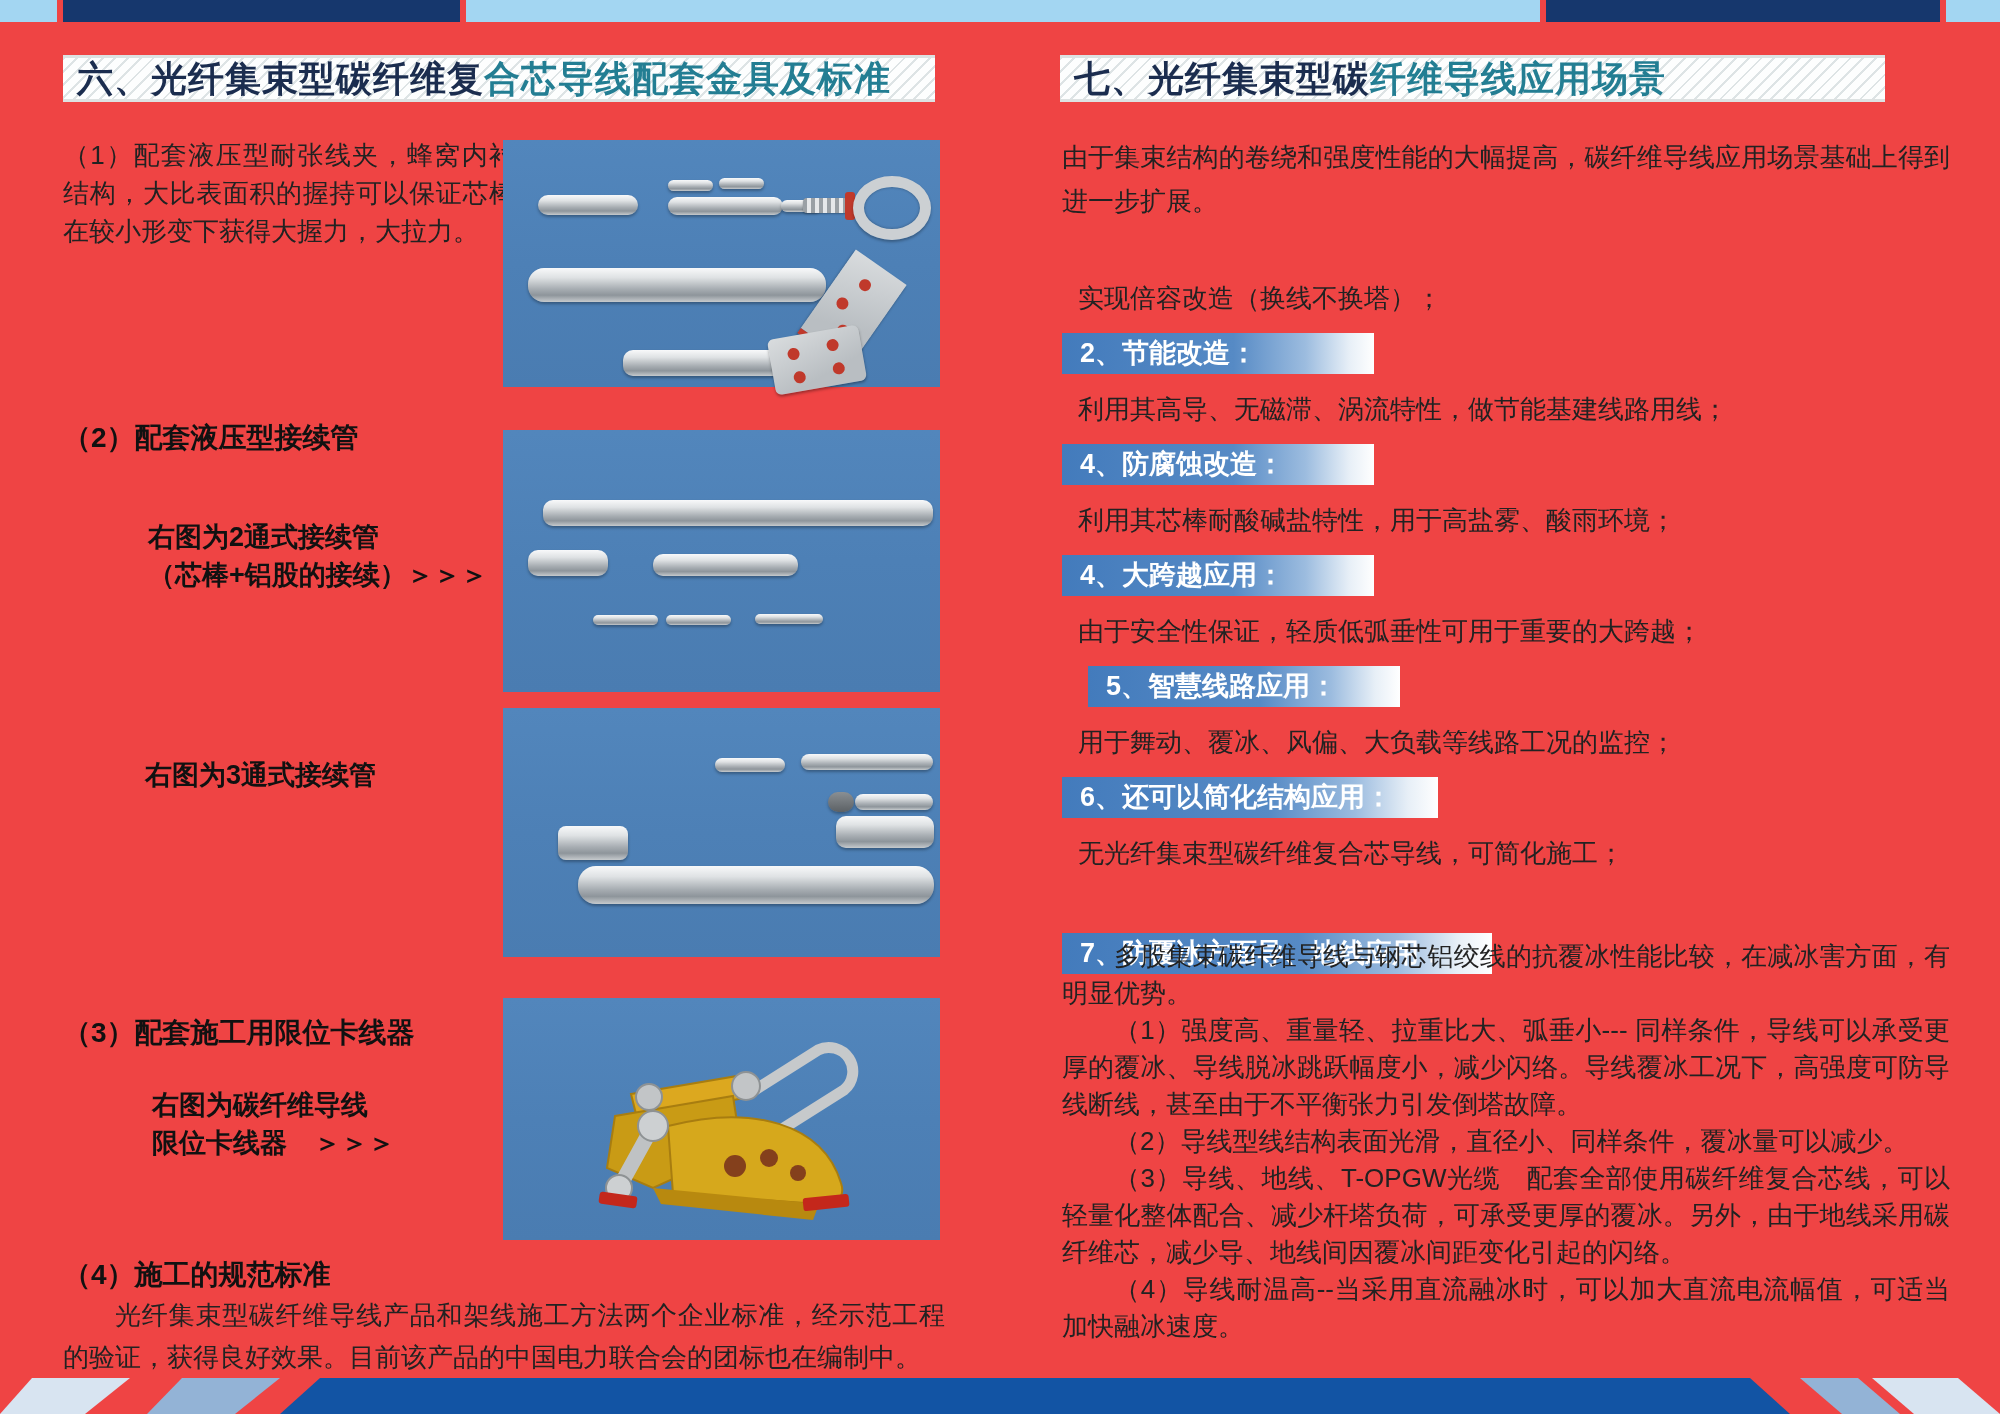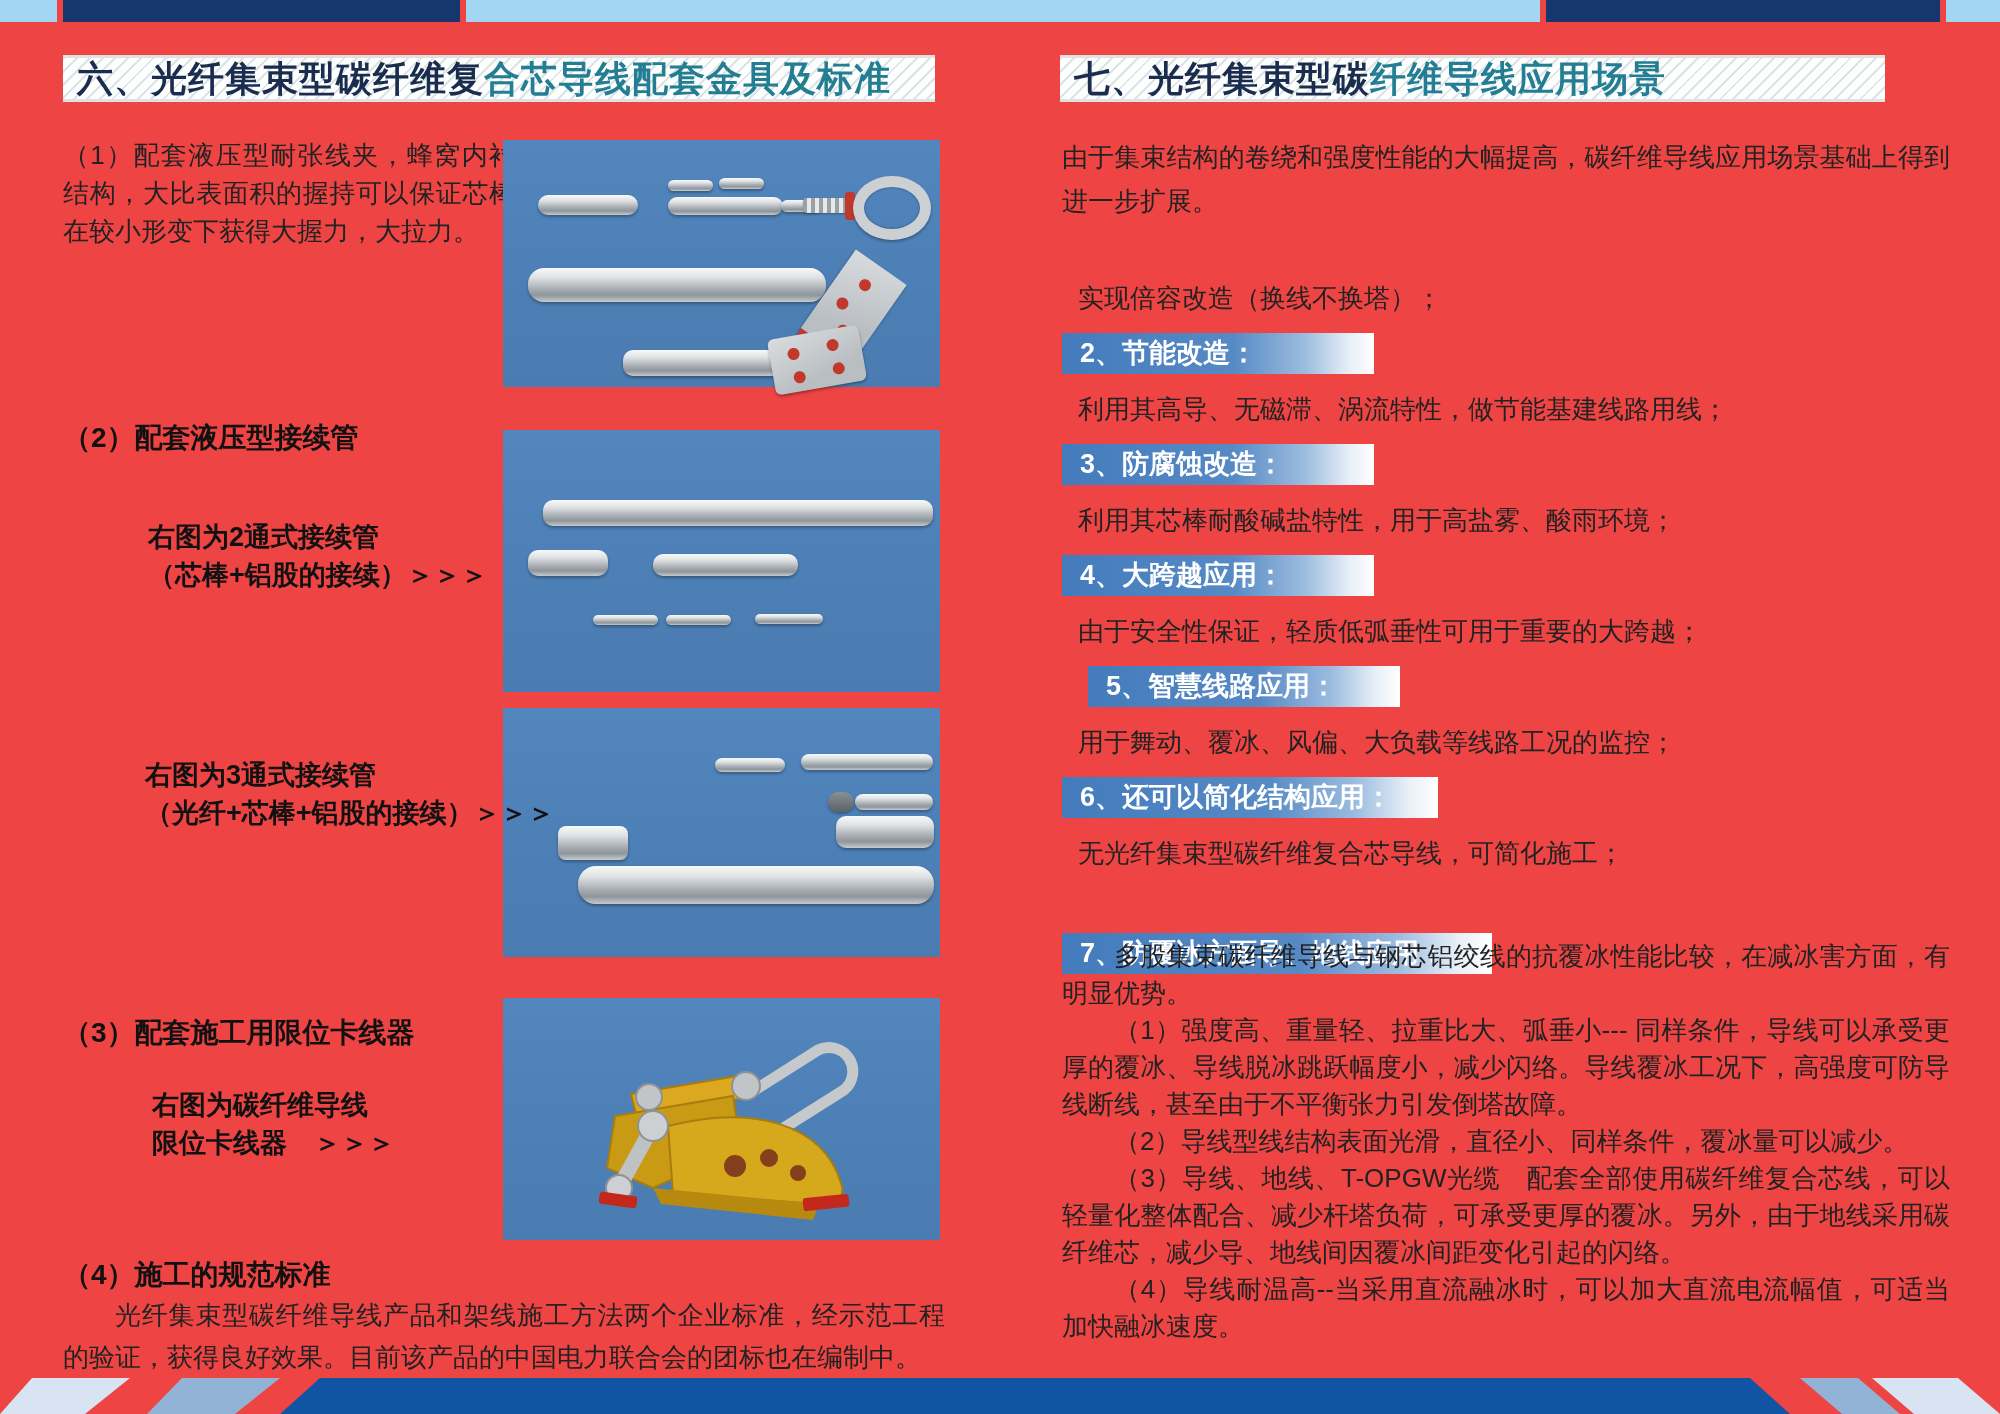--- a/index.html
+++ b/index.html
@@ -118,21 +118,20 @@
     <div class="bar" style="left:298px;top:46px;width:132px;height:16px;"></div>
     <div class="bar" style="left:325px;top:84px;width:26px;height:20px;background:linear-gradient(180deg,#8a8f93,#5c6165);"></div>
     <div class="bar" style="left:352px;top:86px;width:78px;height:16px;"></div>
     <div class="bar" style="left:55px;top:118px;width:70px;height:34px;border-radius:8px;"></div>
     <div class="bar" style="left:333px;top:108px;width:98px;height:32px;"></div>
     <div class="bar" style="left:75px;top:158px;width:356px;height:38px;border-radius:18px;"></div>
   </div>
 
   <div class="cap" style="left:145px;top:756px;">
     <div class="cap-line">右图为3通式接续管</div>
-    <div class="cap-line">（光纤+芯棒+铝股的接续）＞＞＞</div>
   </div>
 
   <div class="label" style="left:63px;top:986px;margin-top:28px;">（3）配套施工用限位卡线器</div>
 
   <div class="photo" style="top:998px;height:242px;">
     <svg width="437" height="242" viewBox="0 0 437 242">
       <path d="M247 95 L315 52 A24 24 0 0 1 341 92 L276 133" fill="none" stroke="#c6c9cb" stroke-width="11" stroke-linecap="round"></path>
       <polygon points="128,96 246,76 252,98 134,120" fill="#dca81f" stroke="#a87d10" stroke-width="2"></polygon>
       <polygon points="112,118 230,98 238,150 150,190 104,170" fill="#c99b15" stroke="#a87d10" stroke-width="2"></polygon>
       <path d="M165 128 C250 106 320 126 338 185 C343 200 332 208 316 206 L170 196 Z" fill="#d6a81c" stroke="#a87d10" stroke-width="2"></path>
@@ -163,21 +162,21 @@
     <span class="t-dark">七、光纤集束型碳</span><span class="t-teal">纤维导线应用场景</span>
   </div>
 
   <div class="body-text para" style="left:1062px;top:135px;width:888px;line-height:44px;">由于集束结构的卷绕和强度性能的大幅提高，碳纤维导线应用场景基础上得到进一步扩展。</div>
 
   <div class="scen-body" style="top:281px;">实现倍容改造（换线不换塔）；</div>
 
   <div class="scen-band" style="top:333px;">2、节能改造：</div>
   <div class="scen-body" style="top:392px;">利用其高导、无磁滞、涡流特性，做节能基建线路用线；</div>
 
-  <div class="scen-band" style="top:444px;">3、防腐蚀改造：</div>
+  <div class="scen-band" style="top:444px;">4、防腐蚀改造：</div>
   <div class="scen-body" style="top:503px;">利用其芯棒耐酸碱盐特性，用于高盐雾、酸雨环境；</div>
 
   <div class="scen-band" style="top:555px;">4、大跨越应用：</div>
   <div class="scen-body" style="top:614px;">由于安全性保证，轻质低弧垂性可用于重要的大跨越；</div>
 
   <div class="scen-band" style="top:666px;margin-left:26px;">5、智慧线路应用：</div>
   <div class="scen-body" style="top:725px;">用于舞动、覆冰、风偏、大负载等线路工况的监控；</div>
 
   <div class="scen-band" style="top:777px;">6、还可以简化结构应用：</div>
   <div class="scen-body" style="top:836px;">无光纤集束型碳纤维复合芯导线，可简化施工；</div>

